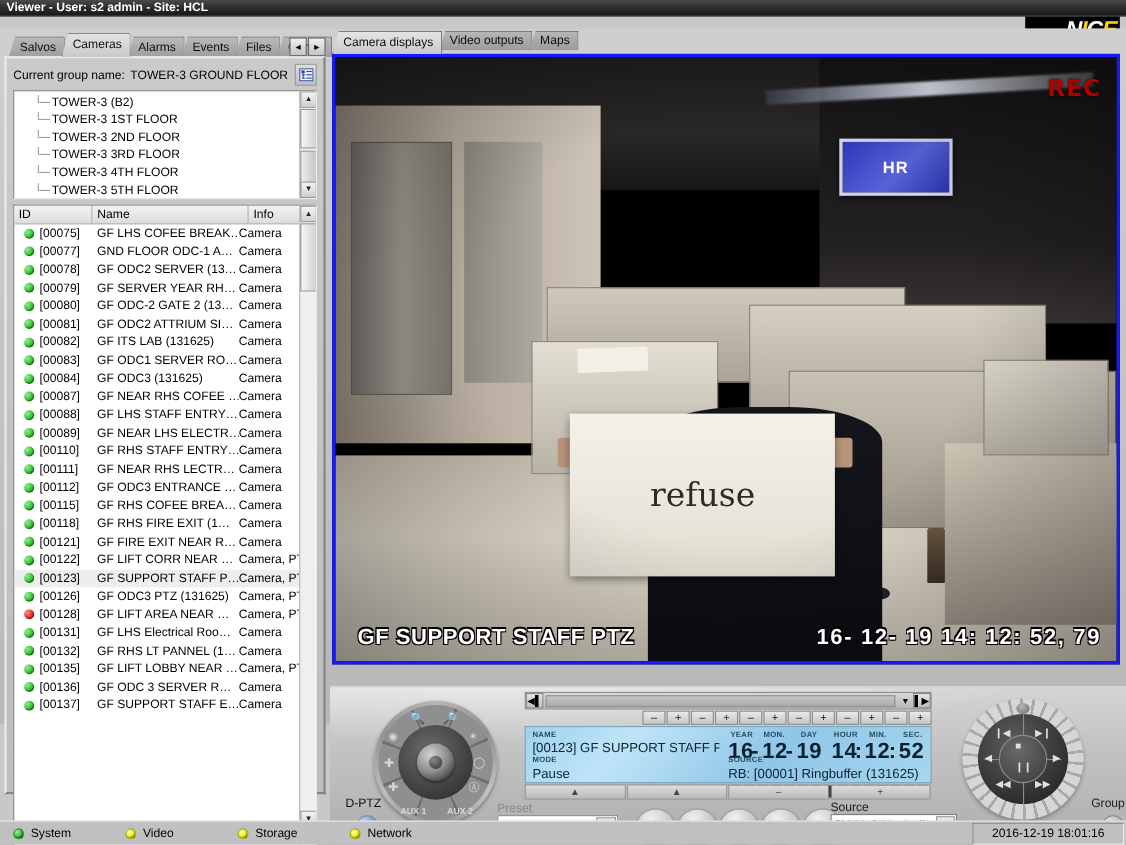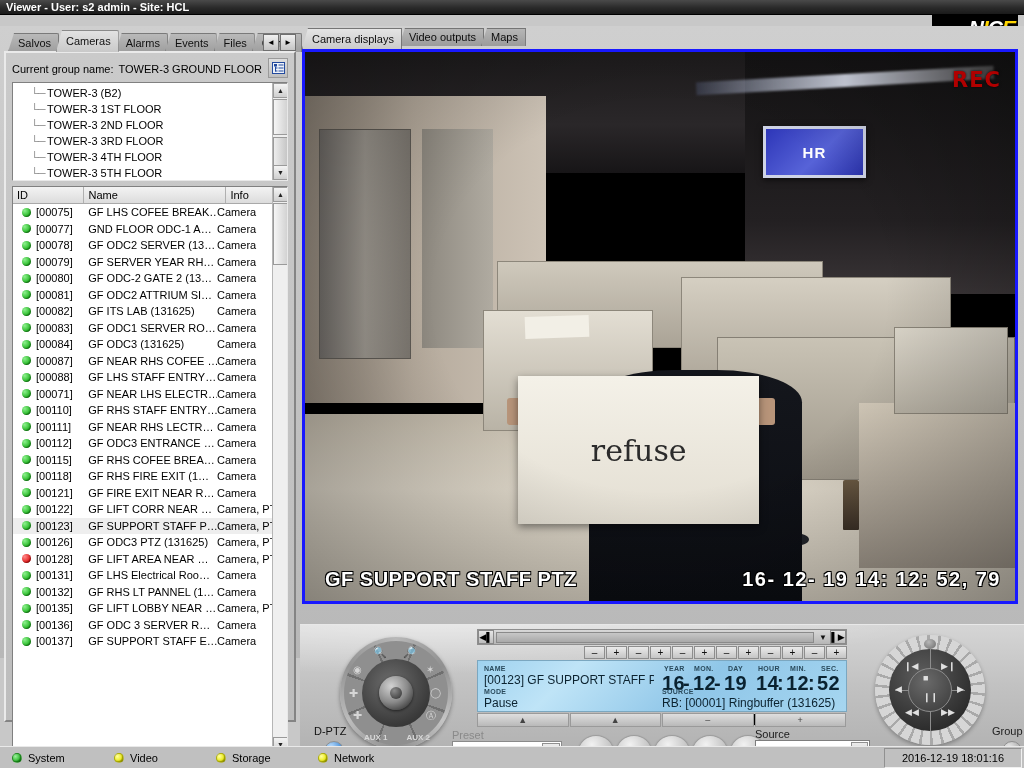--- a/index.html
+++ b/index.html
@@ -470,21 +470,21 @@
                 <div class="v-info">Camera</div>
               </div>
               <div class="lrow">
                 <div class="led g"></div>
                 <div class="v-id">[00088]</div>
                 <div class="v-name">GF LHS STAFF ENTRY…</div>
                 <div class="v-info">Camera</div>
               </div>
               <div class="lrow">
                 <div class="led g"></div>
-                <div class="v-id">[00071]</div>
+                <div class="v-id">[00089]</div>
                 <div class="v-name">GF NEAR LHS ELECTR…</div>
                 <div class="v-info">Camera</div>
               </div>
               <div class="lrow">
                 <div class="led g"></div>
                 <div class="v-id">[00110]</div>
                 <div class="v-name">GF RHS STAFF ENTRY…</div>
                 <div class="v-info">Camera</div>
               </div>
               <div class="lrow">

